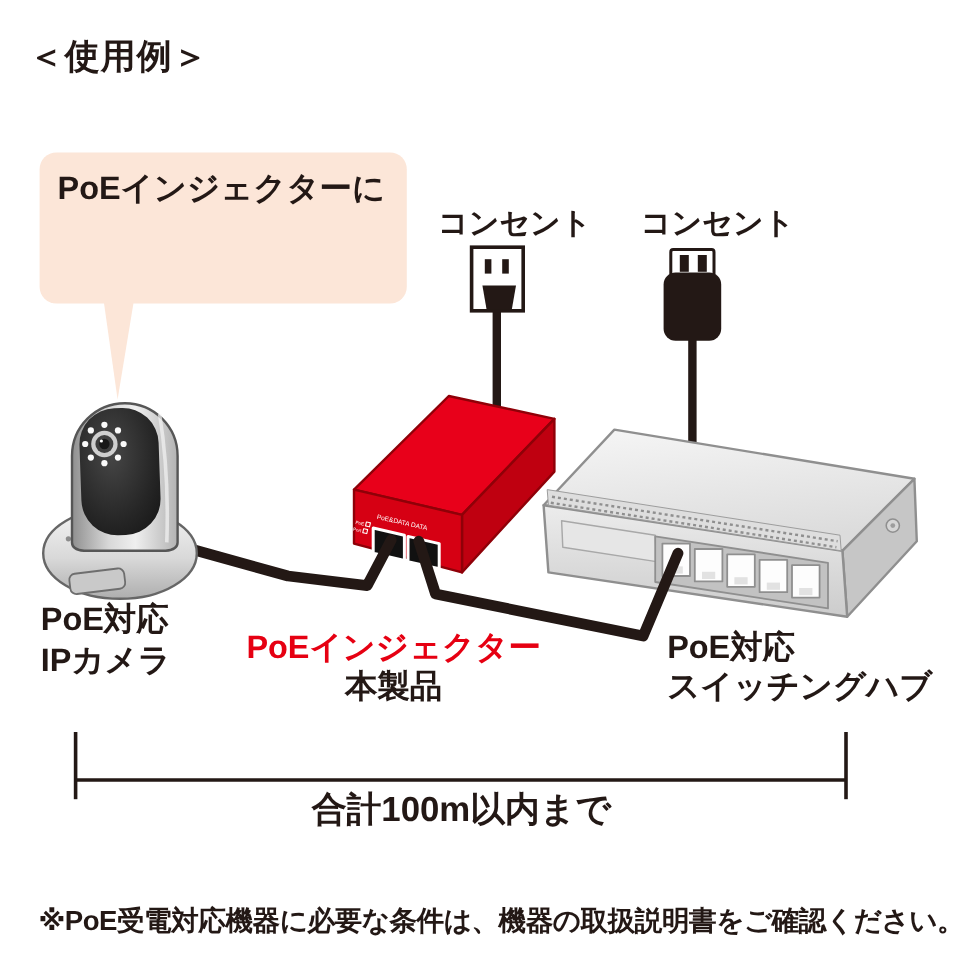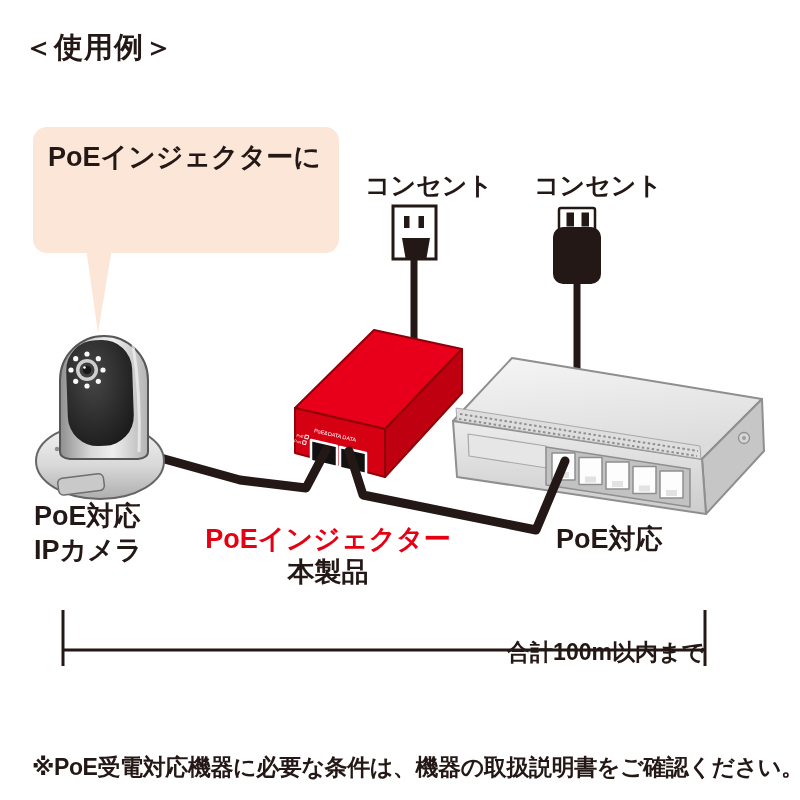--- a/index.html
+++ b/index.html
@@ -16,21 +16,21 @@
     background:#fce6d8;border-radius:14px;box-sizing:border-box;
     padding:12px 4px 0 15px;font-size:27px;font-weight:700;line-height:36px;color:#231815;
   }
   .outlet-label{top:169px;font-size:25px;text-align:center;margin-left:14px;}
   .outlet-label.left{left:351px;width:126px;}
   .outlet-label.right{left:518px;width:132px;}
   .camera-label{left:34px;top:499px;font-size:27px;line-height:34px;}
   .injector-label{left:198px;top:523px;width:260px;text-align:center;font-size:27px;line-height:33px;}
   .injector-label .l1{color:#e60012;}
   .hub-label{left:556px;top:523px;font-size:27px;line-height:33px;}
-  .measure-label{left:64px;top:637px;width:641px;text-align:right;font-size:23px;}
+  .measure-label{left:64px;top:655px;width:641px;text-align:center;font-size:29px;}
   .note{left:32px;top:752px;font-size:23px;font-weight:700;letter-spacing:-0.4px;}
 </style>
 </head>
 <body>
 
 <div id="stage">
 
   <svg id="scene" width="800" height="800" viewBox="0 0 800 800">
     <defs>
       <linearGradient id="camBody" x1="0" y1="0" x2="1" y2="0">
@@ -196,18 +196,19 @@
     <div>IPカメラ</div>
   </div>
 
   <div class="label injector-label">
     <div class="l1">PoEインジェクター</div>
     <div>本製品</div>
   </div>
 
   <div class="label hub-label">
     <div>PoE対応</div>
+    <div>スイッチングハブ</div>
   </div>
 
   <div class="label measure-label">合計100m以内まで</div>
 
   <div class="label note">※PoE受電対応機器に必要な条件は、機器の取扱説明書をご確認ください。</div>
 </div>
 
 </body></html>

